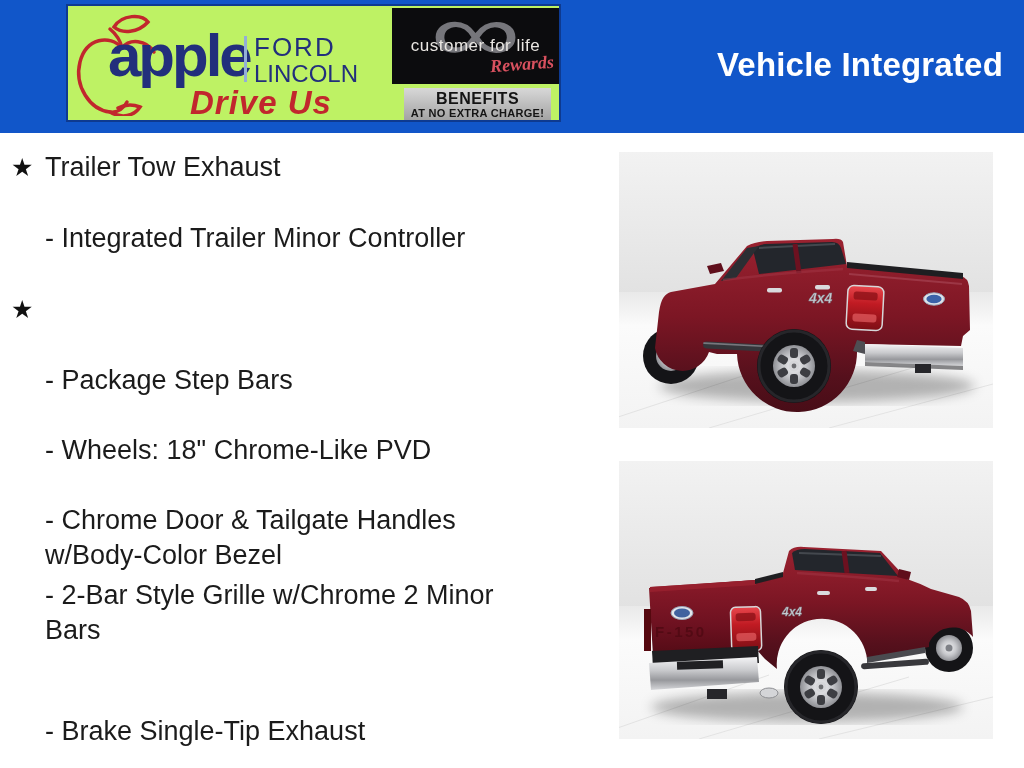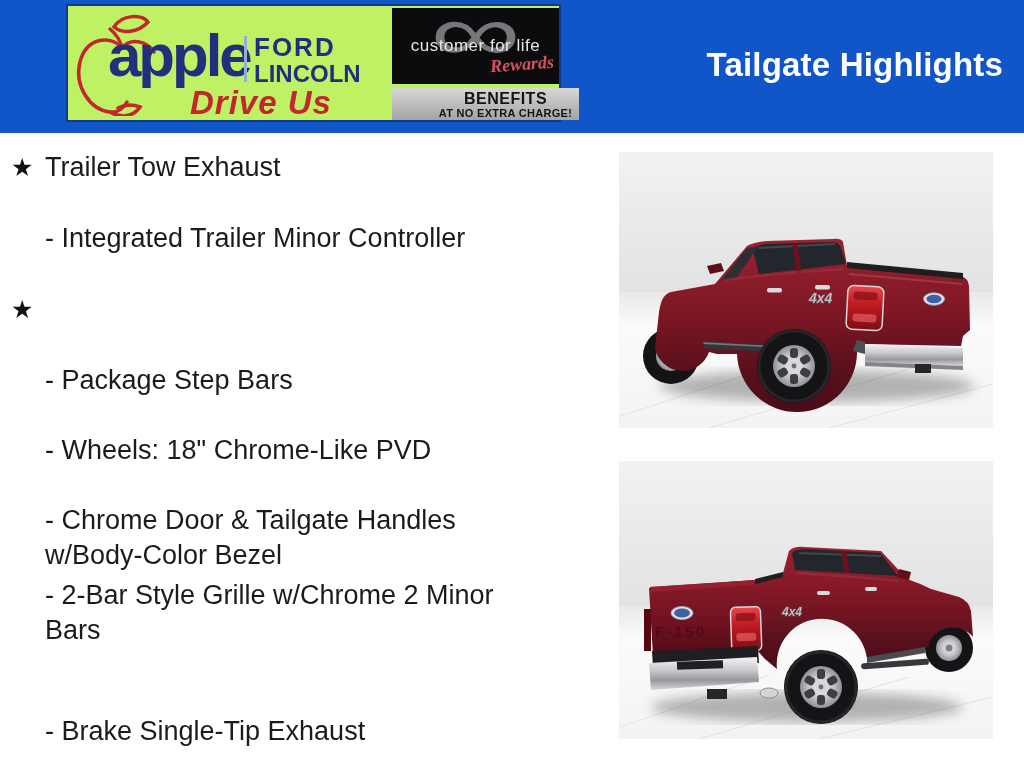--- a/index.html
+++ b/index.html
@@ -20,21 +20,21 @@
     box-shadow:0 0 0 2px rgba(10,18,60,.40);
     margin-left:40px;
   }
   .apple-svg{position:absolute;left:2px;top:6px;}
   .apple-word{
     position:absolute;left:40px;top:15px;
     font-size:60px;font-weight:700;letter-spacing:-3px;
     color:#222F7C;
   }
   .logo-divider{position:absolute;left:176px;top:30px;width:3px;height:46px;background:#93AFD7;}
-  .ford-lincoln{position:absolute;left:186px;top:28px;color:#222F7C;font-weight:700;line-height:1;}
+  .ford-lincoln{position:absolute;left:186px;top:28px;color:#222F7C;font-weight:400;line-height:1;}
   .ford-line{font-size:26px;letter-spacing:2px;}
   .lincoln-line{font-size:24px;letter-spacing:0px;margin-top:2px;}
   .drive-us{
     position:absolute;left:122px;top:78px;
     font-size:33px;font-weight:700;font-style:italic;
     color:#C1272D;letter-spacing:1px;
   }
   .rewards-box{
     position:absolute;left:324px;top:2px;width:167px;height:76px;
     background:#0c0c0e;overflow:hidden;
@@ -47,23 +47,23 @@
   .cfl-text{
     position:absolute;left:0;top:28px;width:100%;text-align:center;
     font-size:17px;color:#E9E6E2;letter-spacing:.5px;font-weight:400;
   }
   .rewards-script{
     position:absolute;right:5px;top:46px;
     font-family:"Liberation Serif", serif;font-style:italic;font-weight:700;
     font-size:18px;color:#D9515F;transform:rotate(-4deg);
   }
   .benefits-box{
-    position:absolute;left:324px;top:82px;width:147px;height:32px;
+    position:absolute;left:336px;top:82px;width:147px;height:32px;
     background:linear-gradient(#d8d8d8,#a3a3a3);
-    text-align:center;color:#141414;padding-left:40px;
+    text-align:center;color:#141414;
   }
   .benefits-l1{font-size:16px;font-weight:800;letter-spacing:.5px;margin-top:2px;}
   .benefits-l2{font-size:11px;font-weight:800;letter-spacing:.3px;margin-top:-1px;}
   .vh-title{
     position:absolute;top:46px;right:21px;
     color:#ffffff;font-size:33px;font-weight:600;letter-spacing:.2px;
   }
   
   .hl-item{
     position:absolute;left:45px;width:480px;
@@ -105,21 +105,21 @@
       <div class="infinity">∞</div>
       <div class="cfl-text">customer for life</div>
       <div class="rewards-script">Rewards</div>
     </div>
     <div class="benefits-box">
       <div class="benefits-l1">BENEFITS</div>
       <div class="benefits-l2">AT NO EXTRA CHARGE!</div>
     </div>
   </div>
 
-  <div class="vh-title">Tailgate Highlights</div>
+  <div class="vh-title">Vehicle Integrated</div>
 </div>
 
 <div class="hl-item" style="top:150px">
   <span class="star">★</span>
   <span>Trailer Tow Exhaust</span>
 </div>
 <div class="hl-item" style="top:221px">
   <span>- Integrated Trailer Minor Controller</span>
 </div>
 <div class="hl-item" style="top:292px">

